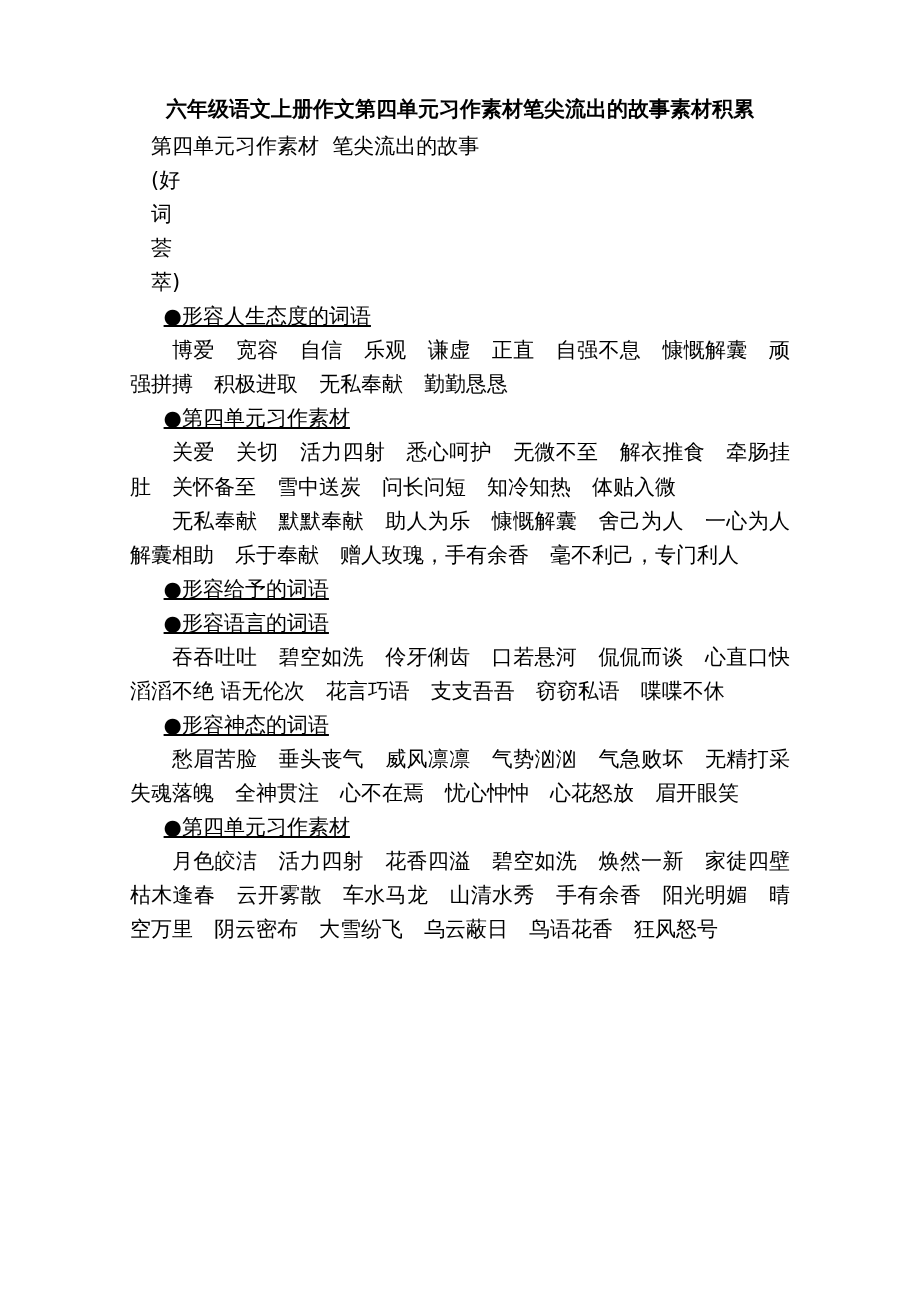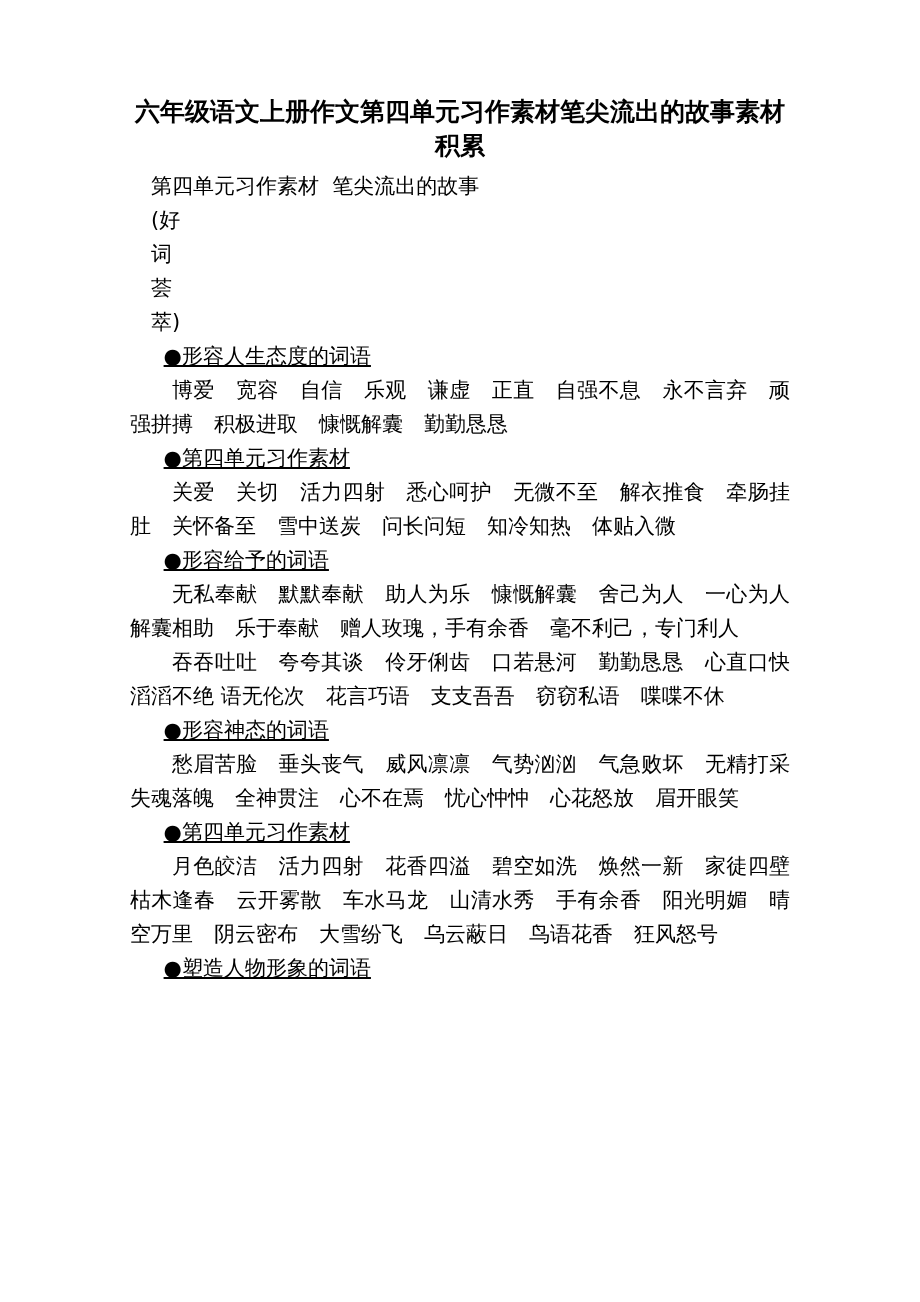--- a/index.html
+++ b/index.html
@@ -15,21 +15,21 @@
     overflow: hidden;
   }
   .page {
     position: relative;
     width: 920px;
     height: 1302px;
     box-sizing: border-box;
     padding: 95px 130px 0 130px;
   }
   .doc-title {
-    font-size: 25px;
+    font-size: 21px;
     font-weight: bold;
     line-height: 1.35;
     text-align: center;
     margin: 0 0 6px 0;
     letter-spacing: 0px;
   }
   .body-block {
     font-size: 21px;
     line-height: 1.62;
     text-align: justify;
@@ -58,32 +58,32 @@
   <h1 class="doc-title">六年级语文上册作文第四单元习作素材笔尖流出的故事素材积累</h1>
 
   <div class="body-block">
     <p class="para indent-1">第四单元习作素材  笔尖流出的故事</p>
     <p class="para indent-1">(好</p>
     <p class="para indent-1">词</p>
     <p class="para indent-1">荟</p>
     <p class="para indent-1">萃)</p>
 
     <p class="para heading-line">●形容人生态度的词语</p>
-    <p class="para indent">博爱　宽容　自信　乐观　谦虚　正直　自强不息　永不言弃　顽强拼搏　积极进取　慷慨解囊　勤勤恳恳</p>
+    <p class="para indent">博爱　宽容　自信　乐观　谦虚　正直　自强不息　慷慨解囊　顽强拼搏　积极进取　无私奉献　勤勤恳恳</p>
 
     <p class="para heading-line">●第四单元习作素材</p>
     <p class="para indent">关爱　关切　活力四射　悉心呵护　无微不至　解衣推食　牵肠挂肚　关怀备至　雪中送炭　问长问短　知冷知热　体贴入微</p>
 
+    <p class="para indent">无私奉献　默默奉献　助人为乐　慷慨解囊　舍己为人　一心为人　解囊相助　乐于奉献　赠人玫瑰，手有余香　毫不利己，专门利人</p>
     <p class="para heading-line">●形容给予的词语</p>
-    <p class="para indent">无私奉献　默默奉献　助人为乐　慷慨解囊　舍己为人　一心为人　解囊相助　乐于奉献　赠人玫瑰，手有余香　毫不利己，专门利人</p>
 
-    <p class="para indent">吞吞吐吐　夸夸其谈　伶牙俐齿　口若悬河　勤勤恳恳　心直口快　滔滔不绝 语无伦次　花言巧语　支支吾吾　窃窃私语　喋喋不休</p>
+    <p class="para heading-line">●形容语言的词语</p>
+    <p class="para indent">吞吞吐吐　碧空如洗　伶牙俐齿　口若悬河　侃侃而谈　心直口快　滔滔不绝 语无伦次　花言巧语　支支吾吾　窃窃私语　喋喋不休</p>
 
     <p class="para heading-line">●形容神态的词语</p>
     <p class="para indent">愁眉苦脸　垂头丧气　威风凛凛　气势汹汹　气急败坏　无精打采　失魂落魄　全神贯注　心不在焉　忧心忡忡　心花怒放　眉开眼笑</p>
 
     <p class="para heading-line">●第四单元习作素材</p>
     <p class="para indent">月色皎洁　活力四射　花香四溢　碧空如洗　焕然一新　家徒四壁　枯木逢春　云开雾散　车水马龙　山清水秀　手有余香　阳光明媚　晴空万里　阴云密布　大雪纷飞　乌云蔽日　鸟语花香　狂风怒号</p>
 
-    <p class="para heading-line">●塑造人物形象的词语</p>
   </div>
 
 </div>
 
 </body></html>

